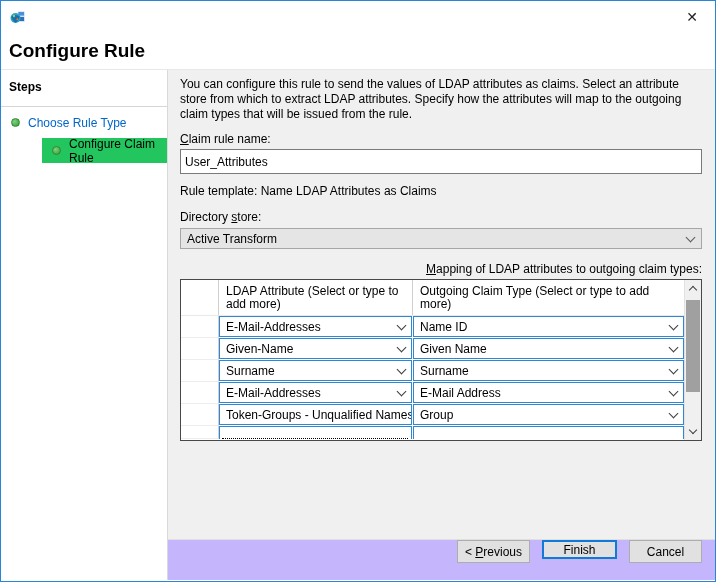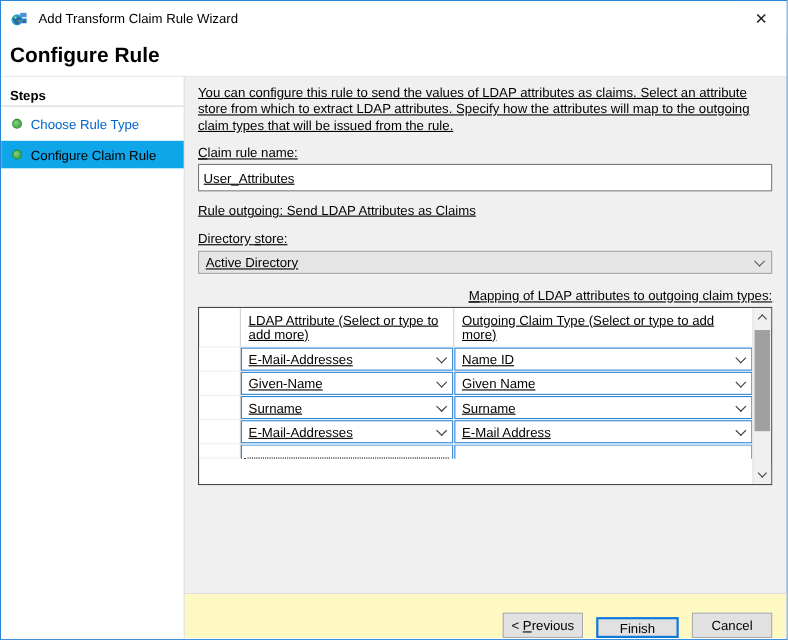--- a/index.html
+++ b/index.html
@@ -20,29 +20,29 @@
     font-size:14px;color:#222;background:#fff;border:none;cursor:default;}
 
   
   .header-band{height:37px;background:#fff;display:flex;align-items:center;padding-left:8px;}
   .header-band .h-title{font-size:19px;font-weight:bold;color:#000;}
 
   
   .body{display:flex;height:511px;border-top:1px solid #e8e8e8;}
 
   .sidebar{width:167px;flex:none;background:#fff;border-right:1px solid #d9d9d9;}
-  .steps-title{font-weight:bold;font-size:12px;padding:10px 8px 2px 8px;border-bottom:1px solid #d6d6d6;color:#000;}
+  .steps-title{font-weight:bold;font-size:12px;padding:10px 8px 12px 8px;border-bottom:1px solid #d6d6d6;color:#000;}
   .step-item{height:25px;display:flex;align-items:center;gap:8px;padding-left:10px;font-size:12px;margin-top:3px;}
-  .step-item.current{background:#0ea5e9;}
+  .step-item.current{background:#22c55e;margin-left:41px;}
   .bullet{width:9px;height:9px;border-radius:50%;flex:none;
     background:radial-gradient(circle at 35% 35%, #82d282, #2f9a2f);border:1px solid #2e8b2e;}
   .step-link{color:#0066cc;}
   .step-current-label{color:#000;}
 
-  .content{flex:1;background:#f0f0f0;position:relative;font-size:12px;color:#000;text-decoration:underline;}
+  .content{flex:1;background:#f0f0f0;position:relative;font-size:12px;color:#000;}
   .content-inner{padding:7px 13px 0 12px;}
   .desc{line-height:15px;}
   .field-label{margin-top:10px;margin-bottom:3px;}
   .text-input{display:block;width:100%;height:25px;border:1px solid #7a7a7a;padding:0 4px;
     font:12px "Liberation Sans",sans-serif;background:#fff;color:#000;}
   .rule-template{margin-top:10px;}
   .attr-label{margin-top:12px;margin-bottom:4px;}
   .dropdown{height:21px;background:#e5e5e5;border:1px solid #a6a6a6;display:flex;align-items:center;
     justify-content:space-between;padding:0 7px 0 6px;}
   .mapping-label{margin-top:13px;margin-bottom:3px;text-align:right;}
@@ -71,43 +71,42 @@
 
   
   .t-scroll{width:17px;flex:none;background:#f0f0f0;position:relative;border-left:1px solid #e2e2e2;}
   .sb-btn{position:absolute;left:0;right:0;height:17px;display:flex;align-items:center;justify-content:center;background:#f0f0f0;}
   .sb-up{top:0;} .sb-down{bottom:0;}
   .chev-up{width:6px;height:6px;border-left:1px solid #404040;border-top:1px solid #404040;transform:rotate(45deg);margin-top:3px;}
   .chev-dn{width:6px;height:6px;border-left:1px solid #404040;border-top:1px solid #404040;transform:rotate(225deg);margin-bottom:3px;}
   .sb-thumb{position:absolute;top:20px;left:1px;right:1px;height:92px;background:#a0a0a0;}
 
   
-  .footer{position:absolute;left:0;right:0;bottom:0;height:41px;border-top:1px solid #dfdfdf;background:#fef9c3;
-    display:flex;align-items:flex-end;justify-content:flex-end;gap:12px;padding-right:13px;}
+  .footer{position:absolute;left:0;right:0;bottom:0;height:41px;border-top:1px solid #dfdfdf;background:#c4b5fd;
+    display:flex;align-items:flex-start;justify-content:flex-end;gap:12px;padding-right:13px;}
   .btn{min-width:73px;height:23px;background:#e1e1e1;border:1px solid #adadad;
     font:12px "Liberation Sans",sans-serif;color:#000;display:flex;align-items:center;justify-content:center;padding:0 6px;}
   .btn-default{border:2px solid #0f7bd7;min-width:75px;height:19px;}
 </style>
 </head>
 <body>
 
 <div class="window">
 
   <div class="titlebar">
     <span class="app-icon">
       <svg width="16" height="16" viewBox="0 0 16 16">
         <rect x="8" y="2.5" width="6.5" height="4.5" fill="#4a90d9" stroke="#ffffff" stroke-width="0.6"></rect>
         <rect x="8" y="7.5" width="6.5" height="5" fill="#2f6fb8" stroke="#ffffff" stroke-width="0.6"></rect>
         <circle cx="5.5" cy="9" r="5" fill="#2aa4c9"></circle>
         <path d="M1.2 7.5 Q5.5 4.5 9.8 7.5 Q8 12.5 5.5 13.8 Q3 12.5 1.2 7.5 Z" fill="#1b6fae"></path>
         <circle cx="4" cy="7" r="1.2" fill="#8bd06a"></circle>
         <circle cx="7.3" cy="10.2" r="1" fill="#e07a2e"></circle>
       </svg>
     </span>
-    <span class="title-text">Add Transform Claim Rule Wizard</span>
     <button class="close-btn">
       <span>✕</span>
     </button>
   </div>
 
   <div class="header-band">
     <span class="h-title">Configure Rule</span>
   </div>
 
   <div class="body">
@@ -125,25 +124,25 @@
     </div>
 
     <div class="content">
       <div class="content-inner">
 
         <div class="desc">You can configure this rule to send the values of LDAP attributes as claims. Select an attribute store from which to extract LDAP attributes. Specify how the attributes will map to the outgoing claim types that will be issued from the rule.</div>
 
         <div class="field-label"><span class="u">C</span><span>laim rule name:</span></div>
         <input class="text-input" type="text" value="User_Attributes" style="">
 
-        <div class="rule-template">Rule outgoing: Send LDAP Attributes as Claims</div>
+        <div class="rule-template">Rule template: Name LDAP Attributes as Claims</div>
 
         <div class="attr-label"><span>Directory </span><span class="u">s</span><span>tore:</span></div>
         <div class="dropdown">
-          <span>Active Directory</span>
+          <span>Active Transform</span>
           <span class="chev chev-gray"></span>
         </div>
 
         <div class="mapping-label"><span class="u">M</span><span>apping of LDAP attributes to outgoing claim types:</span></div>
 
         <div class="grid-table">
           <div class="t-main">
             <div class="t-header">
               <div class="hc hc0"></div>
               <div class="hc hc1">LDAP Attribute (Select or type to add more)</div>
@@ -207,20 +206,35 @@
                   </div>
                 </div>
               <div class="cellwrap2">
                   <div class="combo">
                 <span>E-Mail Address</span>
                 <span class="chev"></span>
                   </div>
                 </div>
             </div>
 
+            <div class="t-row">
+              <div class="rc0"></div>
+              <div class="cellwrap">
+                  <div class="combo">
+                <span>Token-Groups - Unqualified Names</span>
+                <span class="chev"></span>
+                  </div>
+                </div>
+              <div class="cellwrap2">
+                  <div class="combo">
+                <span>Group</span>
+                <span class="chev"></span>
+                  </div>
+                </div>
+            </div>
 
             <div class="t-row partial">
               <div class="rc0"></div>
               <div class="cellwrap">
                   <div class="combo"></div>
                 </div>
               <div class="cellwrap2">
                   <div class="combo"></div>
                 </div>
               <div class="marquee"></div>

